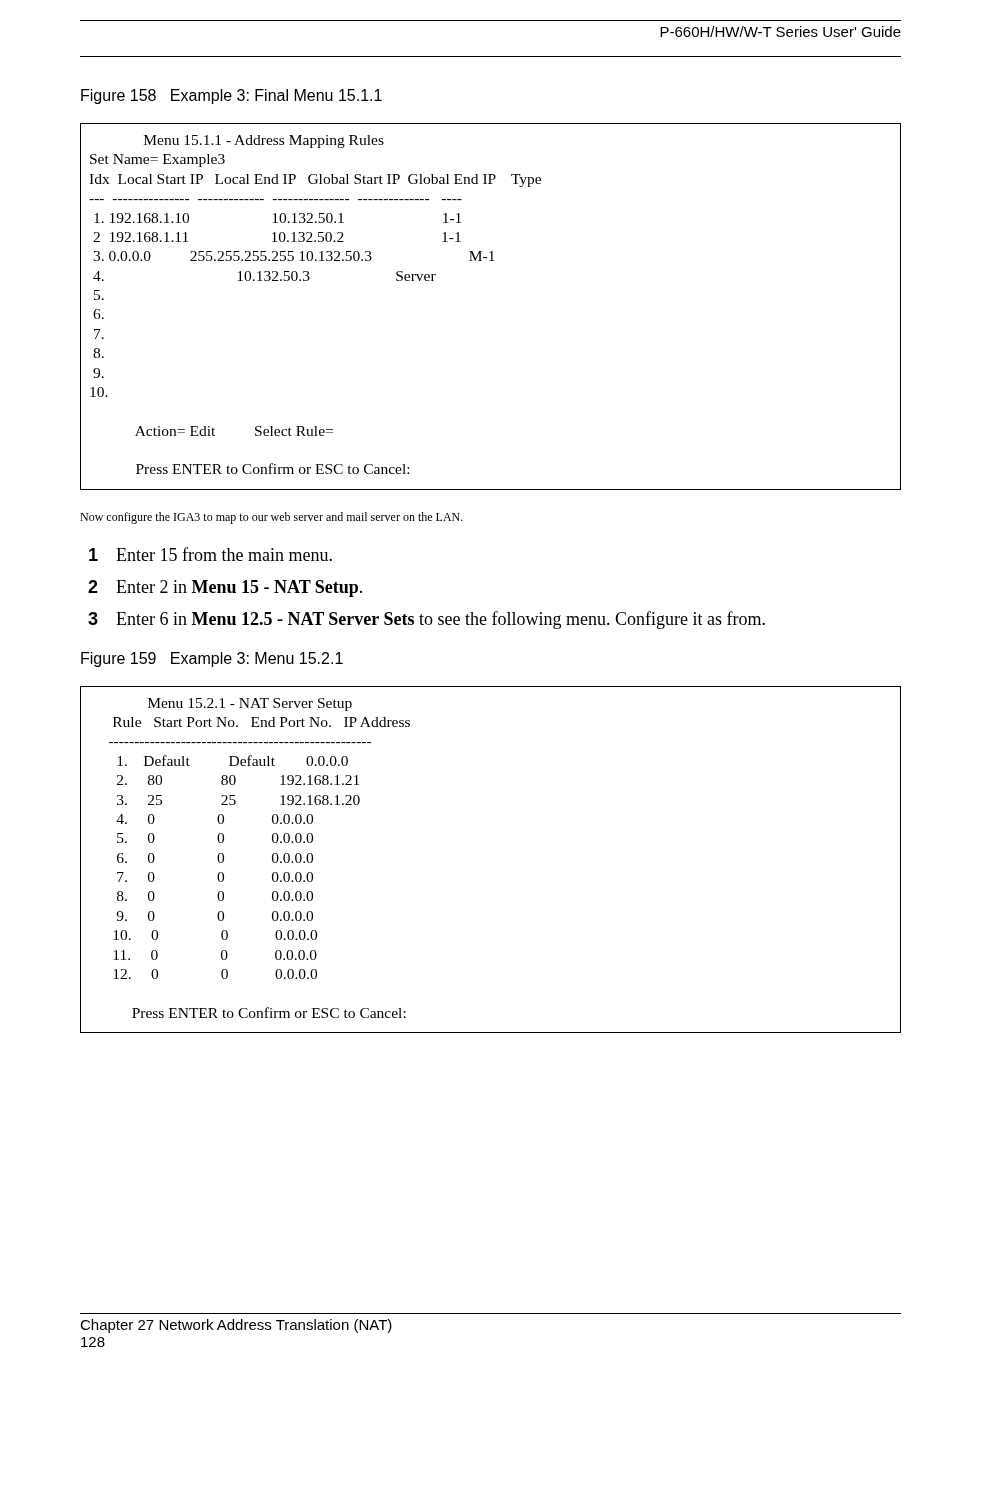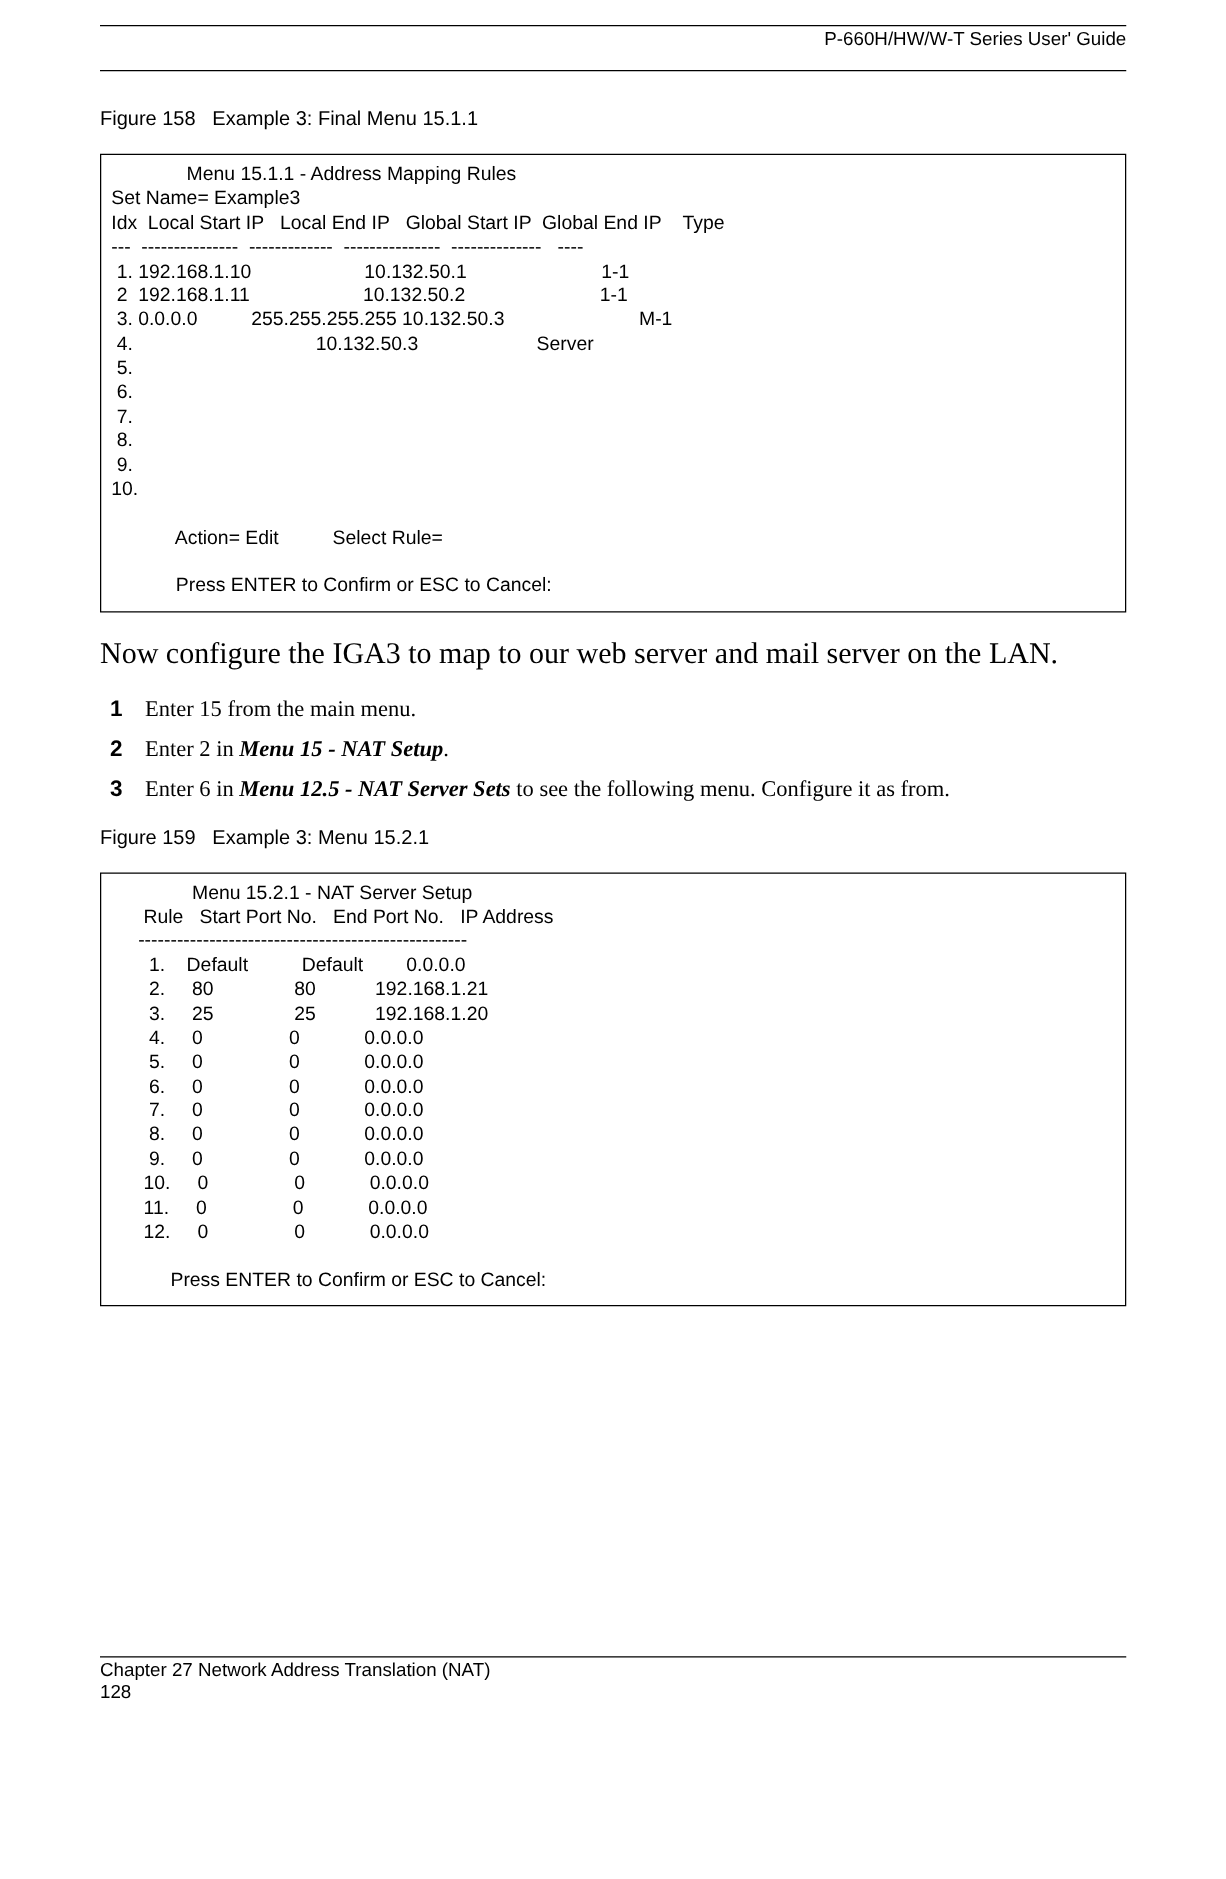--- a/index.html
+++ b/index.html
@@ -31,29 +31,29 @@
     font-family: Arial, Helvetica, sans-serif;
     font-size: 16px;
     margin: 18px 0 18px 0;
   }
   .figure-caption b {
     font-weight: normal;
   }
   .terminal-box {
     border: 1.5px solid #000;
     padding: 6px 8px 10px 8px;
-    font-family: Liberation Sans, sans-serif;
+    font-family: Liberation Serif, serif;
     font-size: 15.5px;
     white-space: pre;
     line-height: 1.25;
     margin-bottom: 15px;
   }
   p.body {
     font-family: "Times New Roman", Times, serif;
-    font-size: 24px;
+    font-size: 12px;
     margin: 20px 0 18px 0;
   }
   ol.steps {
     list-style: none;
     padding-left: 28px;
     margin: 0 0 14px 0;
   }
   ol.steps li {
     font-family: "Times New Roman", Times, serif;
     font-size: 18px;
@@ -63,21 +63,20 @@
     line-height: 1.35;
   }
   ol.steps .num {
     font-family: Arial, Helvetica, sans-serif;
     font-weight: bold;
     position: absolute;
     left: -20px;
   }
   .bold-serif {
     font-weight: bold;
-    font-style: italic;
   }
   .footer-rule {
     border-top: 1.5px solid #000;
     margin-top: 280px;
     padding-top: 2px;
   }
   .footer-bar {
     display: flex;
     justify-content: space-between;
     font-family: Arial, Helvetica, sans-serif;

